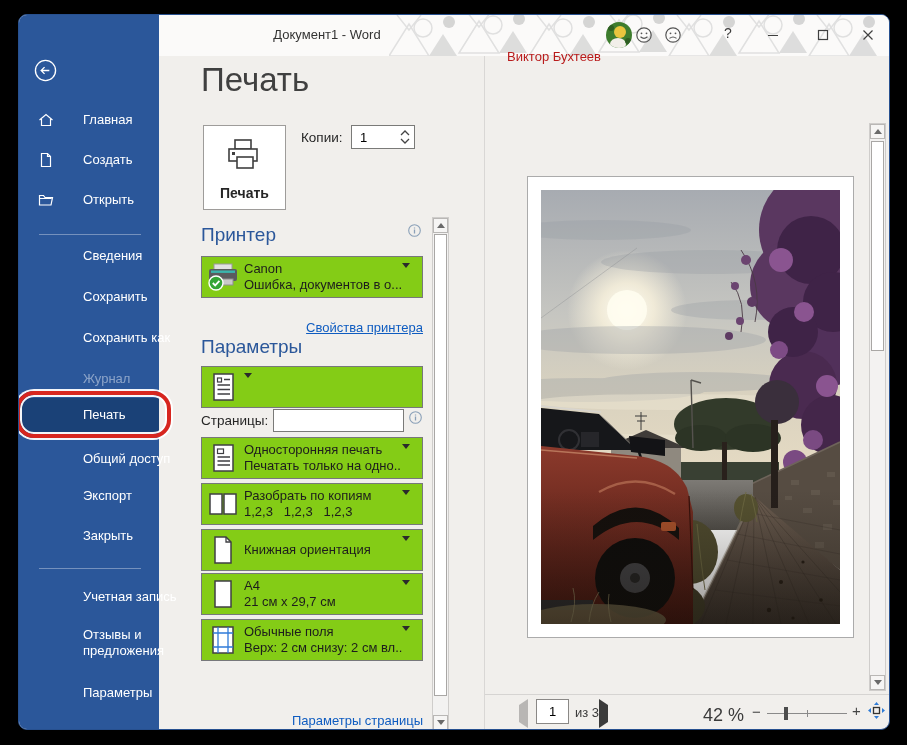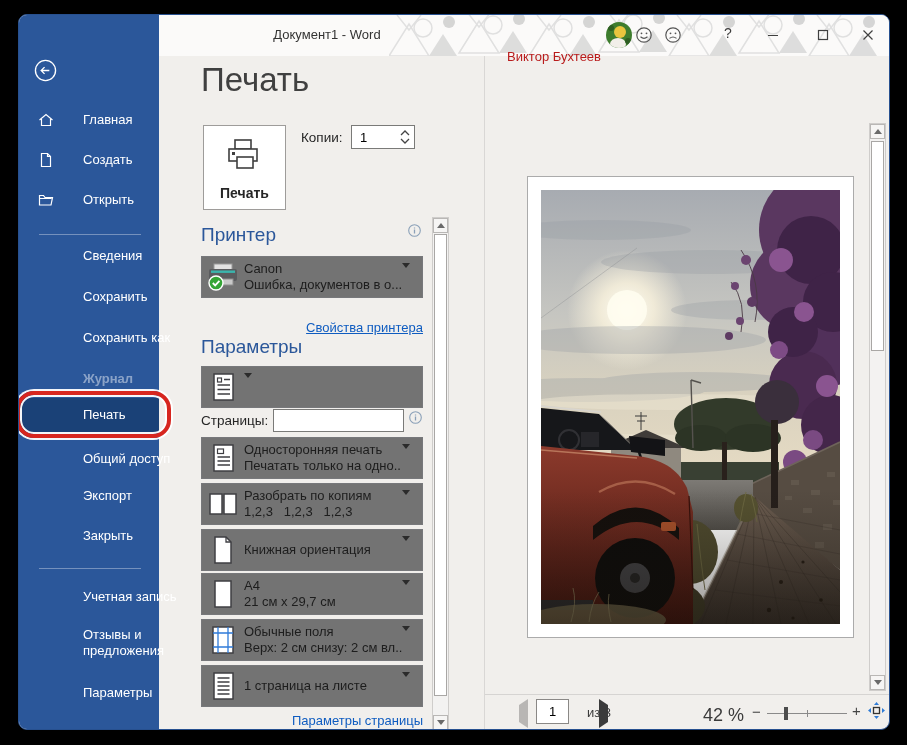--- a/index.html
+++ b/index.html
@@ -5,21 +5,21 @@
   html,body{margin:0;padding:0;background:#000;}
   *{box-sizing:border-box;}
   body{font-family:"Liberation Sans","DejaVu Sans",sans-serif;-webkit-font-smoothing:antialiased;}
   #stage{position:relative;width:907px;height:745px;background:#000;overflow:hidden;}
   #window{position:absolute;left:18px;top:14px;width:872px;height:716px;background:#f1efec;
           border:1.5px solid #27508f;border-radius:9px;overflow:hidden;}
   
   #sidebar{position:absolute;left:0;top:0;width:140px;height:100%;background:#2b579a;}
   .nav-item{position:absolute;left:0;width:156px;padding-left:64px;height:20px;line-height:20px;
             font-size:13px;color:#fff;cursor:pointer;white-space:nowrap;}
-  .nav-item.disabled{color:rgba(255,255,255,.45);font-weight:bold;}
+  .nav-item.disabled{color:rgba(255,255,255,.45);}
   .nav-item.two-line{height:34px;line-height:16px;white-space:normal;padding-right:6px;}
   .nav-sel-bg{position:absolute;left:0;top:383px;width:140px;height:34px;background:#1a4177;}
   .nav-item.selected{top:390px;z-index:2;}
   .nav-icon{position:absolute;left:19px;width:16px;height:16px;}
   .side-divider{position:absolute;left:20px;width:102px;height:1px;background:rgba(255,255,255,.35);}
   #back-btn{position:absolute;left:15px;top:44px;width:23px;height:23px;cursor:pointer;}
   #red-ring{position:absolute;left:-3px;top:376px;width:155px;height:47px;border:4px solid #d7261f;
             border-radius:18px;z-index:6;pointer-events:none;
             box-shadow:0 0 0 2px rgba(255,255,255,.95), inset 0 0 0 2px rgba(255,255,255,.95);}
   
@@ -35,21 +35,21 @@
   #print-btn{position:absolute;left:184px;top:110px;width:83px;height:85px;background:#fff;
              border:1px solid #9e9c9a;text-align:center;cursor:pointer;}
   #print-btn .lbl{font-size:14px;font-weight:700;color:#262626;margin-top:7px;}
   #copies-label{position:absolute;left:282px;top:115px;font-size:13.5px;color:#262626;}
   #copies-box{position:absolute;left:332px;top:110px;width:64px;height:24px;background:#fff;border:1px solid #7a7a78;}
   #copies-box input{position:absolute;left:6px;top:1px;width:38px;height:20px;border:0;outline:0;font-size:13px;
                     font-family:inherit;background:transparent;}
   .spin{position:absolute;right:3px;width:12px;height:10px;cursor:pointer;}
   .h-blue{position:absolute;left:182px;font-size:19px;color:#2b579a;}
   .info-ic{position:absolute;width:13px;height:13px;cursor:pointer;}
-  .combo{position:absolute;left:182px;width:222px;height:42px;background:#737373;border:1px solid #77787b;
+  .combo{position:absolute;left:182px;width:222px;height:42px;background:#84cc16;border:1px solid #77787b;
          display:flex;align-items:center;cursor:pointer;}
   .combo .cicon{width:42px;display:flex;justify-content:center;flex:none;}
   .combo .ctxt{flex:1;font-size:13px;color:#1d1d1d;line-height:16px;overflow:hidden;white-space:nowrap;}
   .combo .arrow{width:20px;flex:none;}
   .tri-down{width:0;height:0;border-left:4px solid transparent;border-right:4px solid transparent;border-top:5px solid #2b2b2b;}
   .linkrow{position:absolute;left:182px;width:222px;text-align:right;font-size:13px;}
   .linkrow a{color:#0f5cc0;cursor:pointer;}
   #pages-label{position:absolute;left:182px;top:398px;font-size:13.5px;color:#262626;}
   #pages-input{position:absolute;left:254px;top:394px;width:131px;height:23px;border:1px solid #7a7a78;background:#fff;
                font-size:13px;font-family:inherit;padding:0 5px;outline:0;}
@@ -65,21 +65,21 @@
   #preview-page{position:absolute;left:508px;top:161px;width:327px;height:462px;background:#fff;
                 border:1px solid #ababab;padding:13px;}
   #preview-page svg{width:100%;height:100%;display:block;}
   #pv-bottombar{position:absolute;left:466px;right:0;top:679px;height:37px;border-top:1px solid #d6d4d2;}
   .tri-left{width:0;height:0;border-top:6px solid transparent;border-bottom:6px solid transparent;border-right:9px solid #b8b6b4;}
   .tri-right{width:0;height:0;border-top:6px solid transparent;border-bottom:6px solid transparent;border-left:9px solid #3b3b3b;}
   #pv-nav-prev{position:absolute;left:500px;top:690px;cursor:pointer;}
   #pv-nav-next{position:absolute;left:580px;top:690px;cursor:pointer;}
   #pv-page-input{position:absolute;left:517px;top:684px;width:33px;height:25px;border:1px solid #8a8886;background:#fff;
                  text-align:center;font-size:13px;font-family:inherit;outline:0;}
-  #pv-of{position:absolute;left:556px;top:690px;font-size:13px;color:#3b3b3b;margin-left:12px;}
+  #pv-of{position:absolute;left:556px;top:690px;font-size:13px;color:#3b3b3b;}
   #pv-zoom-val{position:absolute;left:679px;top:690px;width:46px;text-align:right;font-size:18px;color:#3b3b3b;}
   #pv-minus{position:absolute;left:733px;top:688px;font-size:15px;color:#444;cursor:pointer;}
   #pv-plus{position:absolute;left:833px;top:687px;font-size:15px;color:#444;cursor:pointer;}
   #pv-slider{position:absolute;left:748px;top:697px;width:80px;height:3px;cursor:pointer;}
   #pv-slider .track{position:absolute;left:0;right:0;top:1px;height:1px;background:#8a8a8a;}
   #pv-slider .tick{position:absolute;left:50%;top:-2px;width:1px;height:7px;background:#8a8a8a;}
   #pv-slider .thumb{position:absolute;left:17px;top:-5px;width:4px;height:13px;background:#4c4c4c;cursor:grab;}
   #pv-fit{position:absolute;left:849px;top:687px;width:17px;height:17px;cursor:pointer;}
 </style>
 </head>
@@ -336,32 +336,20 @@
         <path d="M3 8 H23 M3 22 H23" stroke="#2f7bd9" stroke-width="1.3"></path>
       </svg>
     </span>
     <span class="ctxt">
       <div>Обычные поля</div>
       <div>Верх: 2 см снизу: 2 см вл...</div>
     </span>
     <span class="arrow"><span class="tri-down"></span></span>
   </div>
 
-  <div class="combo" style="top:650px">
-    <span class="cicon">
-      <svg width="25" height="30" viewBox="0 0 25 30">
-        <rect x="3" y="2" width="19" height="26" fill="#fff" stroke="#3f3f43" stroke-width="1.5"></rect>
-        <path d="M6.5 7 H18.5 M6.5 11 H18.5 M6.5 15 H18.5 M6.5 19 H18.5 M6.5 23 H18.5" stroke="#3f3f43" stroke-width="1.3"></path>
-      </svg>
-    </span>
-    <span class="ctxt">
-      <div>1 страница на листе</div>
-    </span>
-    <span class="arrow"><span class="tri-down"></span></span>
-  </div>
 
   <div class="linkrow" style="top:698px">
     <a>Параметры страницы</a>
   </div>
 
   <div class="sb" style="left:413px;top:202px;height:514px">
     <div class="sb-btn" style="top:0">
           <span class="tri-up-s"></span>
         </div>
     <div class="sb-thumb" style="top:16px;height:462px"></div>

